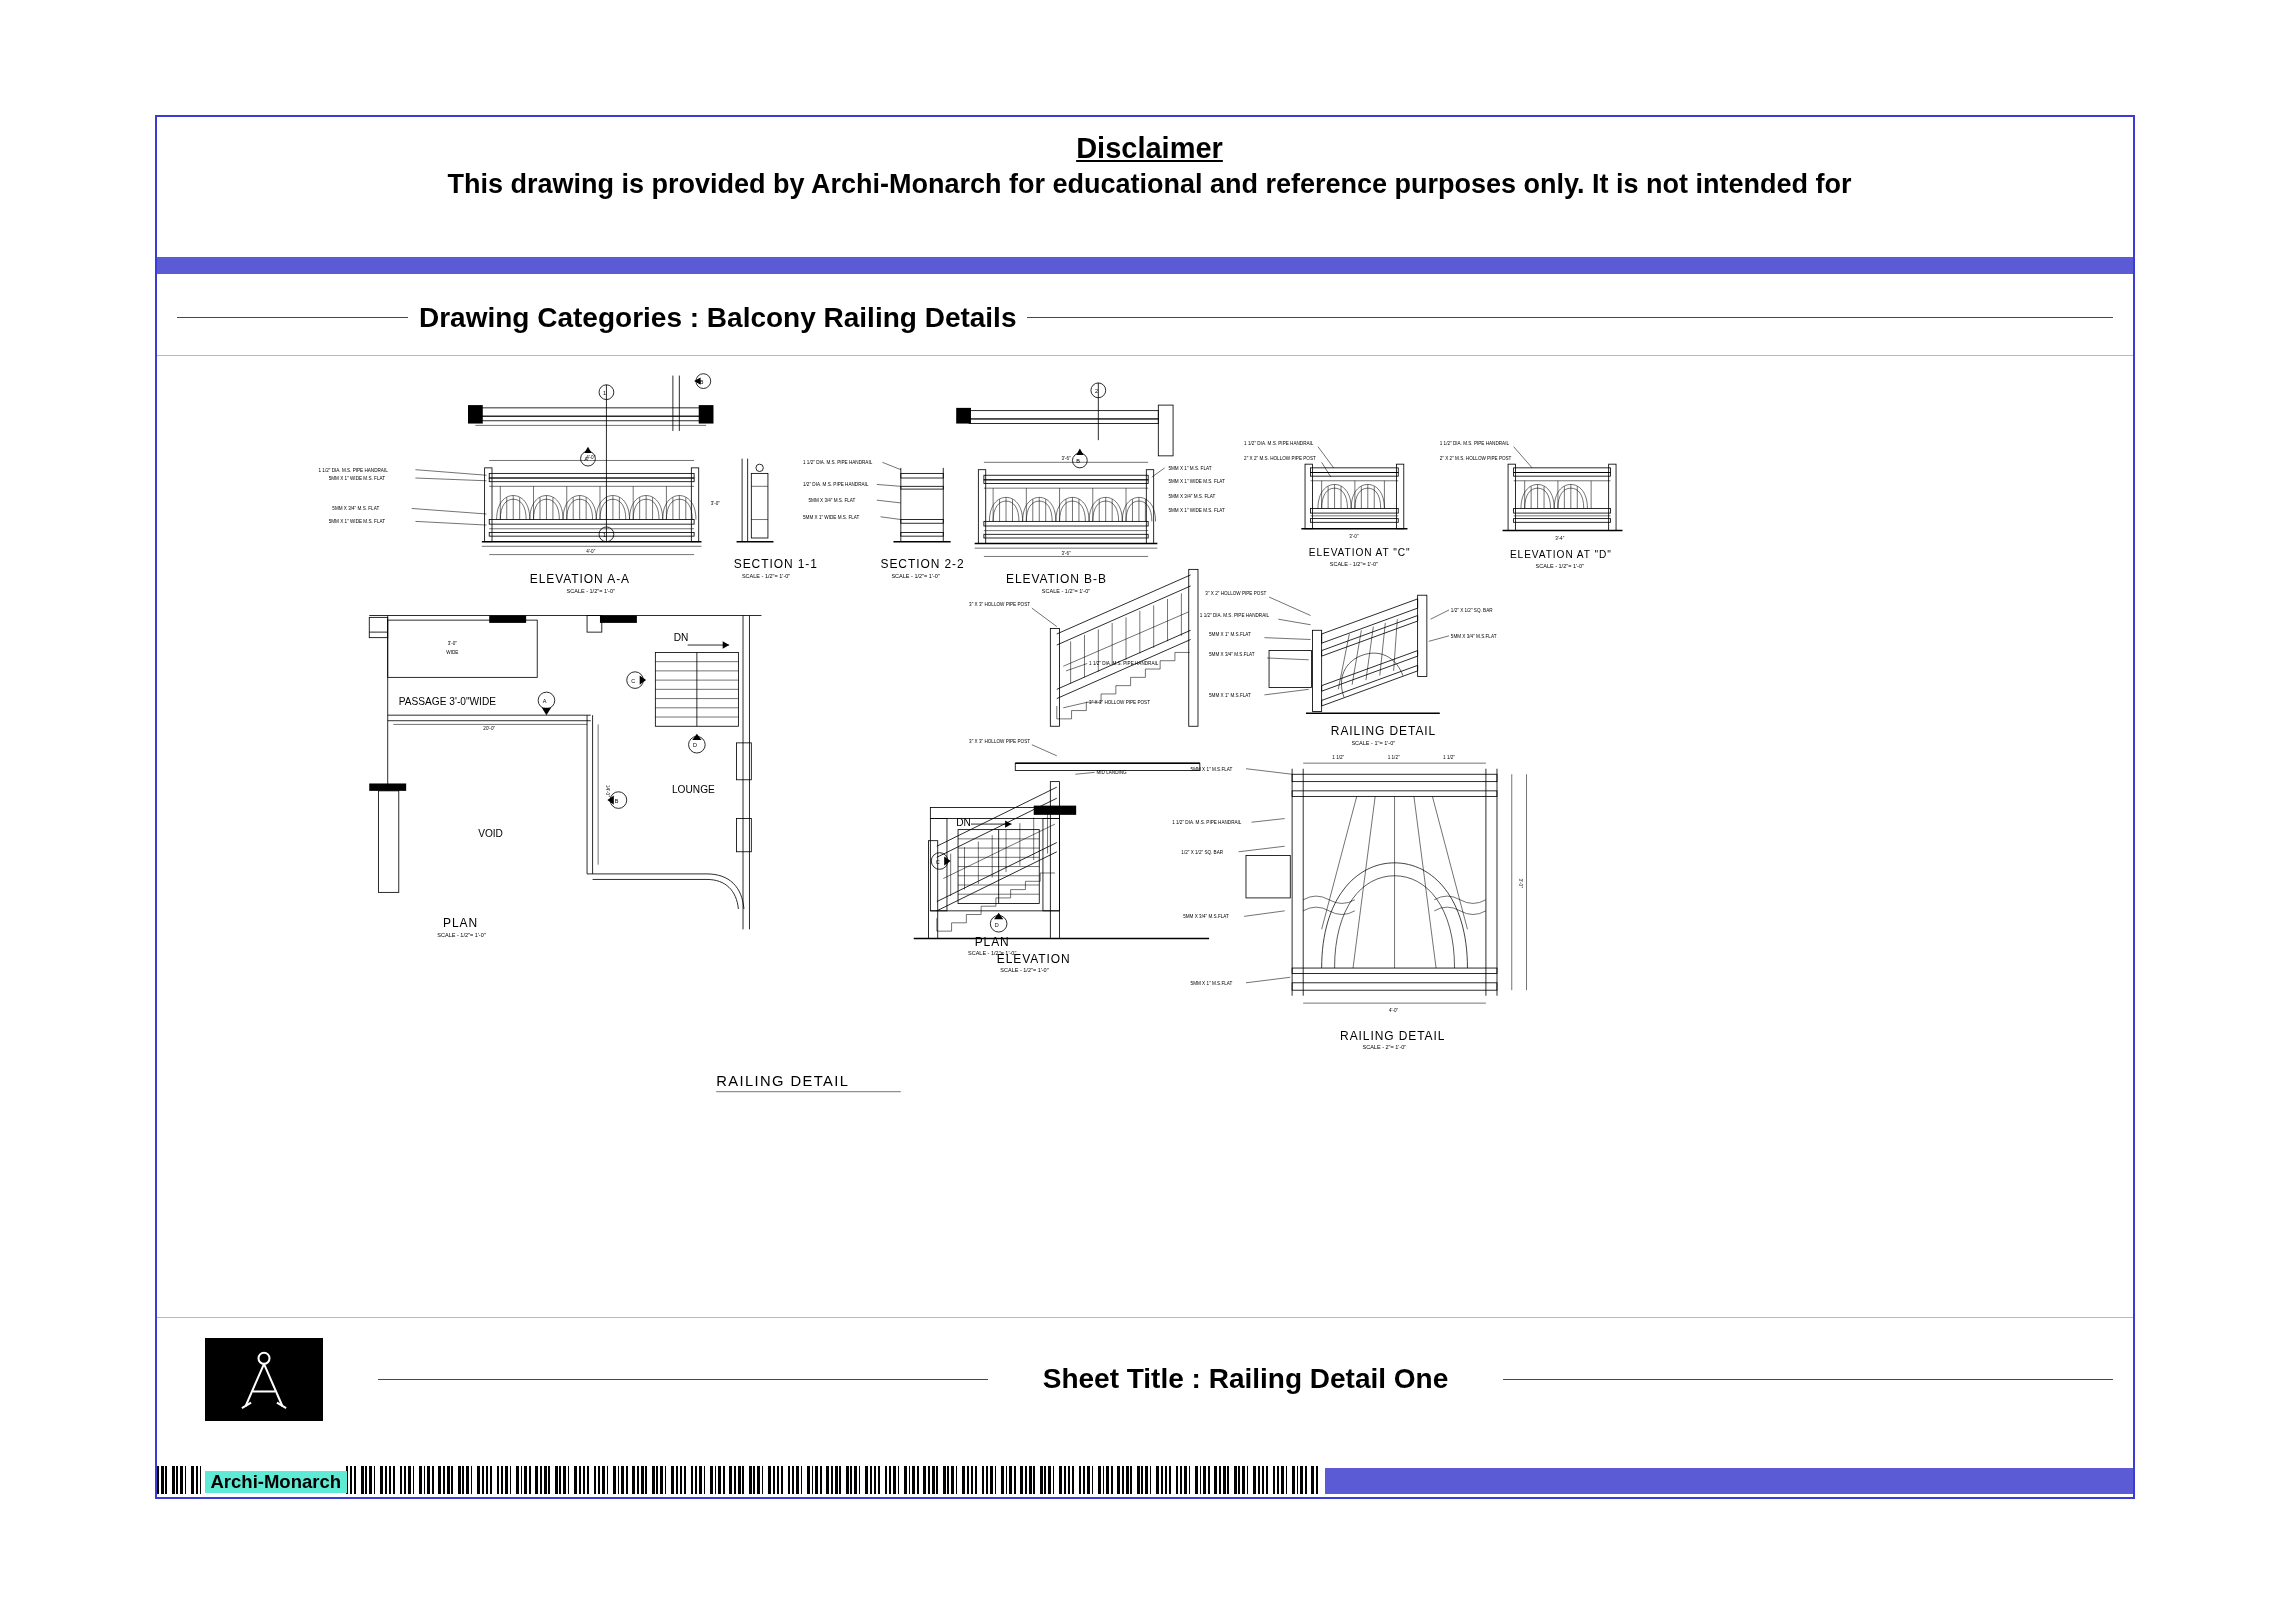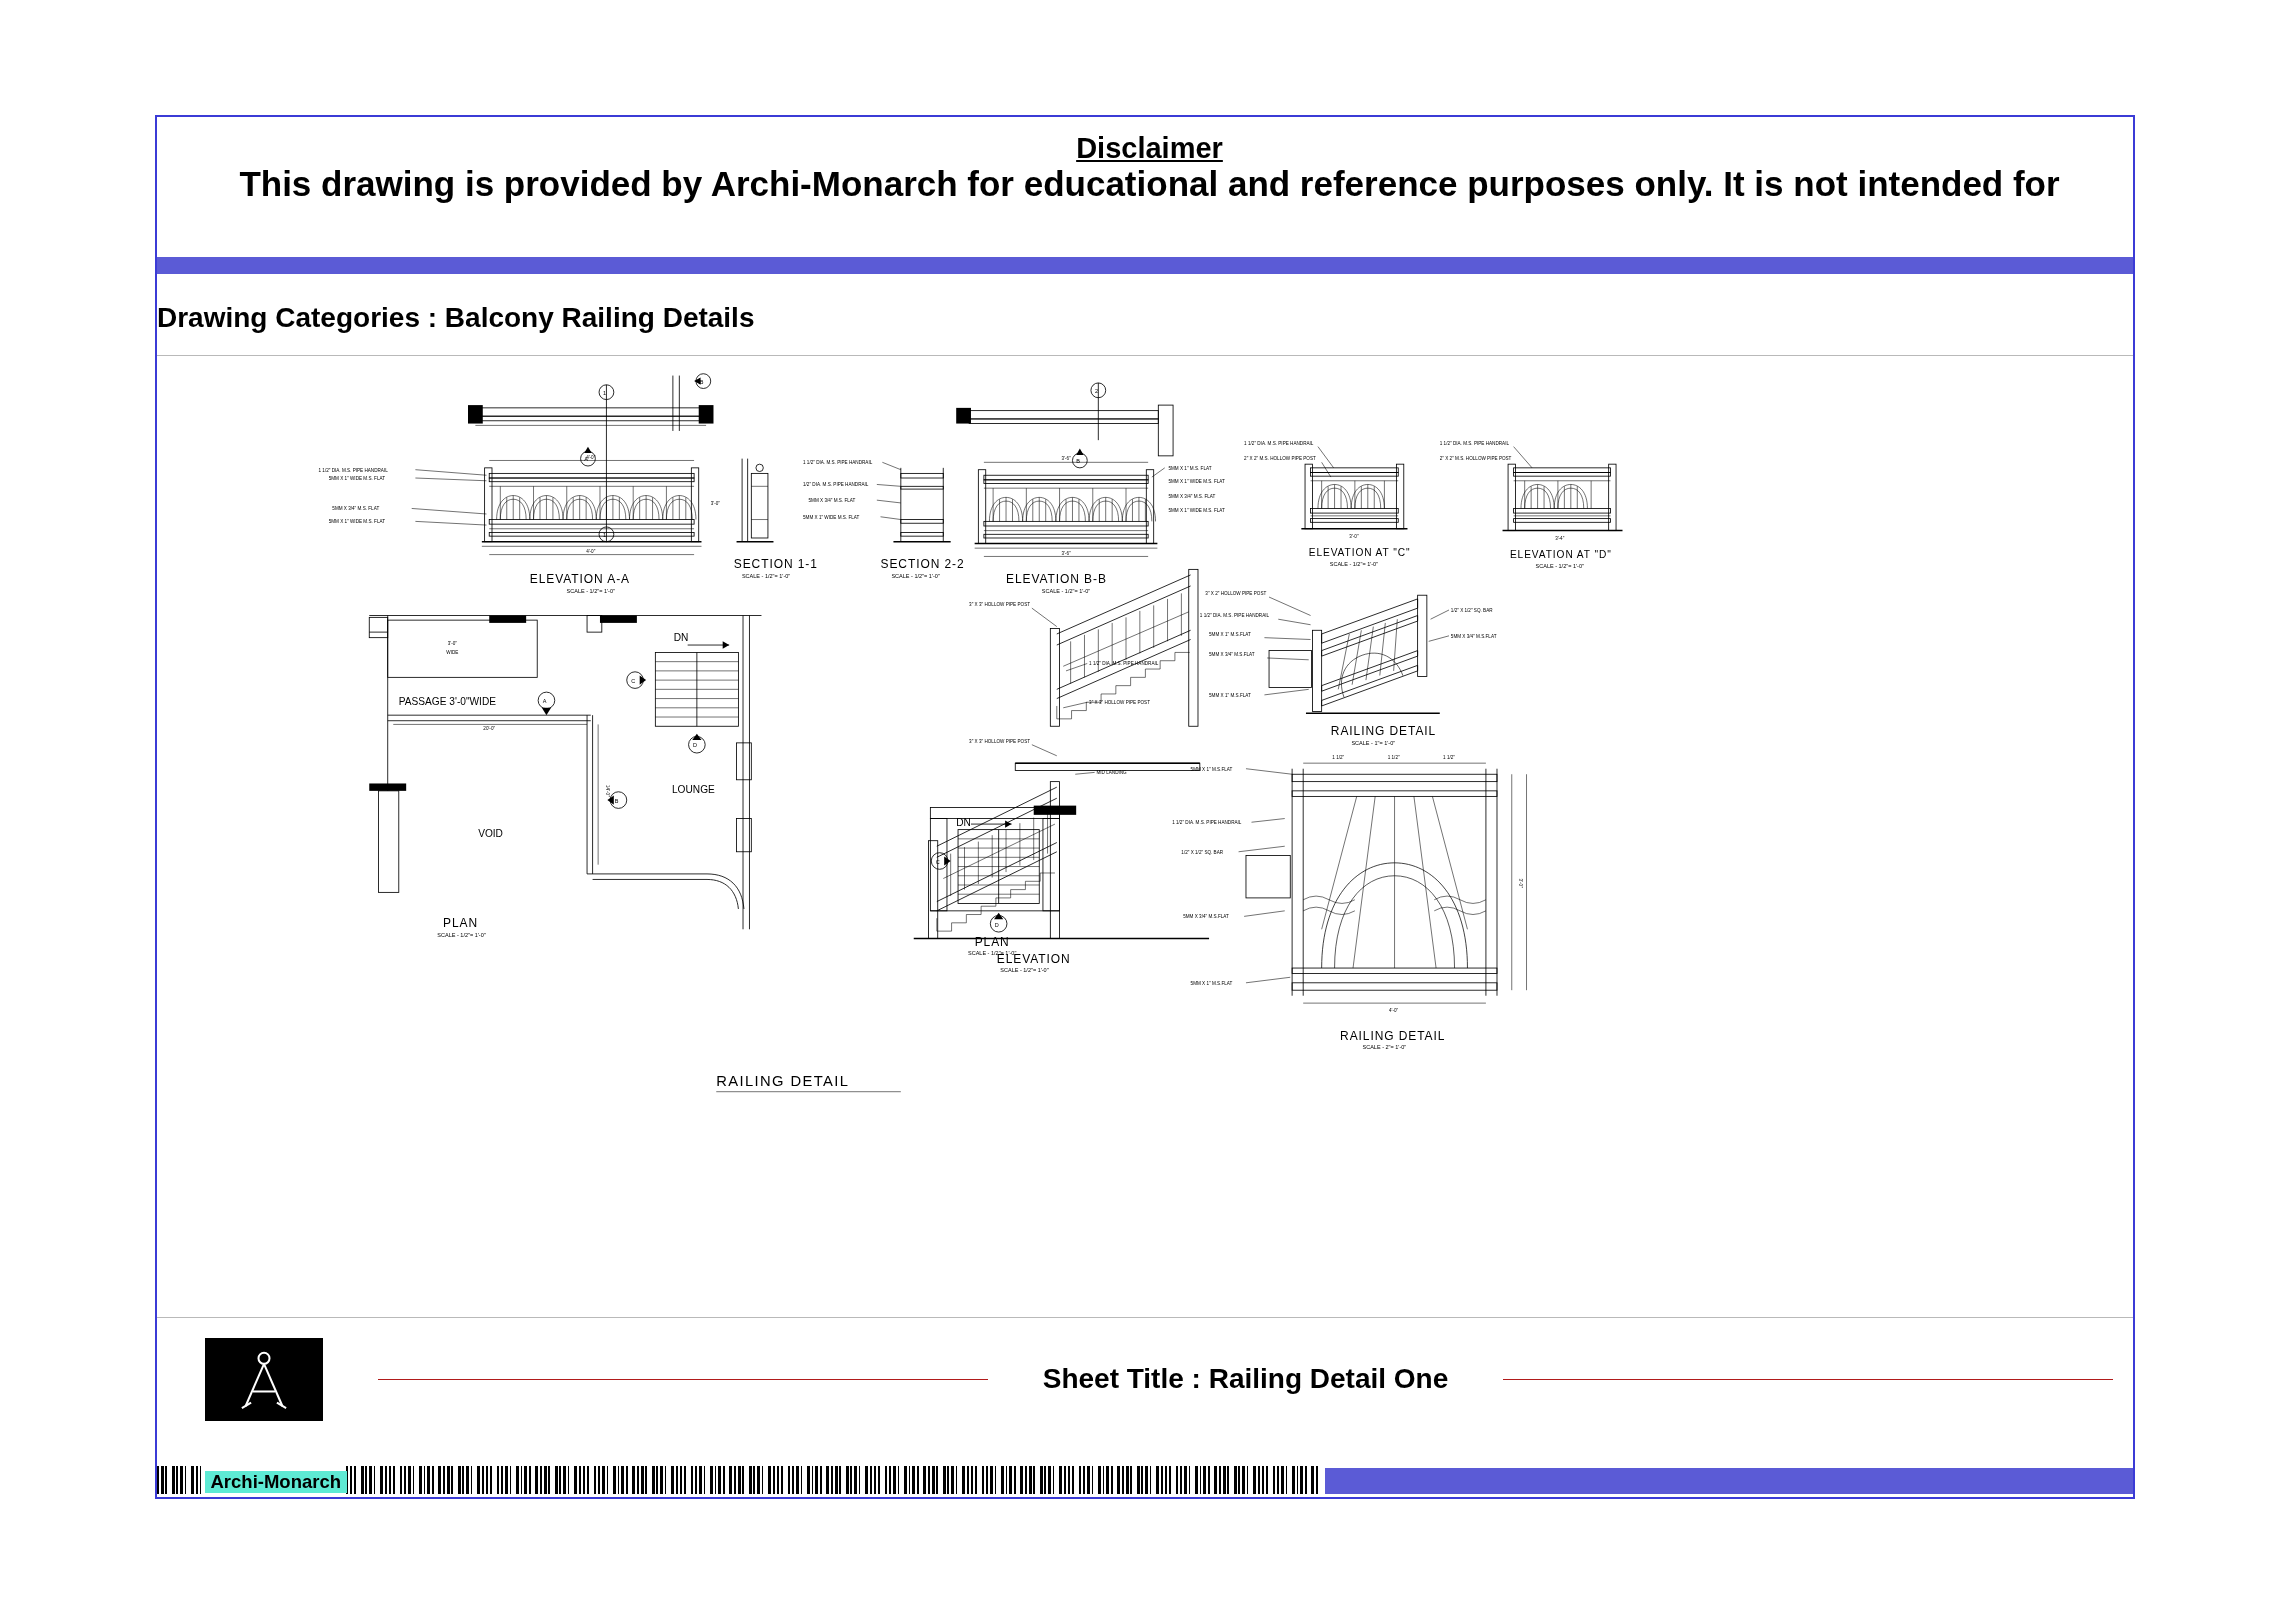--- a/index.html
+++ b/index.html
@@ -34,43 +34,42 @@
     box-sizing: border-box;
   }
   .disclaimer-title {
     font-size: 29px;
     font-weight: bold;
     text-decoration: underline;
     line-height: 37px;
     color: #000;
   }
   .disclaimer-body {
-    font-size: 35px;
+    font-size: 27px;
     font-weight: bold;
     line-height: 34px;
     color: #000;
     padding: 0 17px;
   }
   .blue-bar {
     position: absolute;
     left: 0; right: 0;
     height: 16.6px;
     background: #5b5bd6;
   }
   .blue-bar.top { top: 140px; }
   
   .category-row {
     position: absolute;
     left: 0; right: 0;
     top: 166px;
     height: 69px;
     display: flex;
-    align-items: flex-start;
+    align-items: center;
     justify-content: center;
-    flex-direction: column;
   }
   .rule {
     flex: 1;
     height: 0;
     border-top: 1.8px solid #b11b1b;
     margin: 0 11px;
   }
   .rule.left { margin-left: 20px; max-width: 231px; }
   .rule.right { margin-right: 20px; }
   .category-title {

